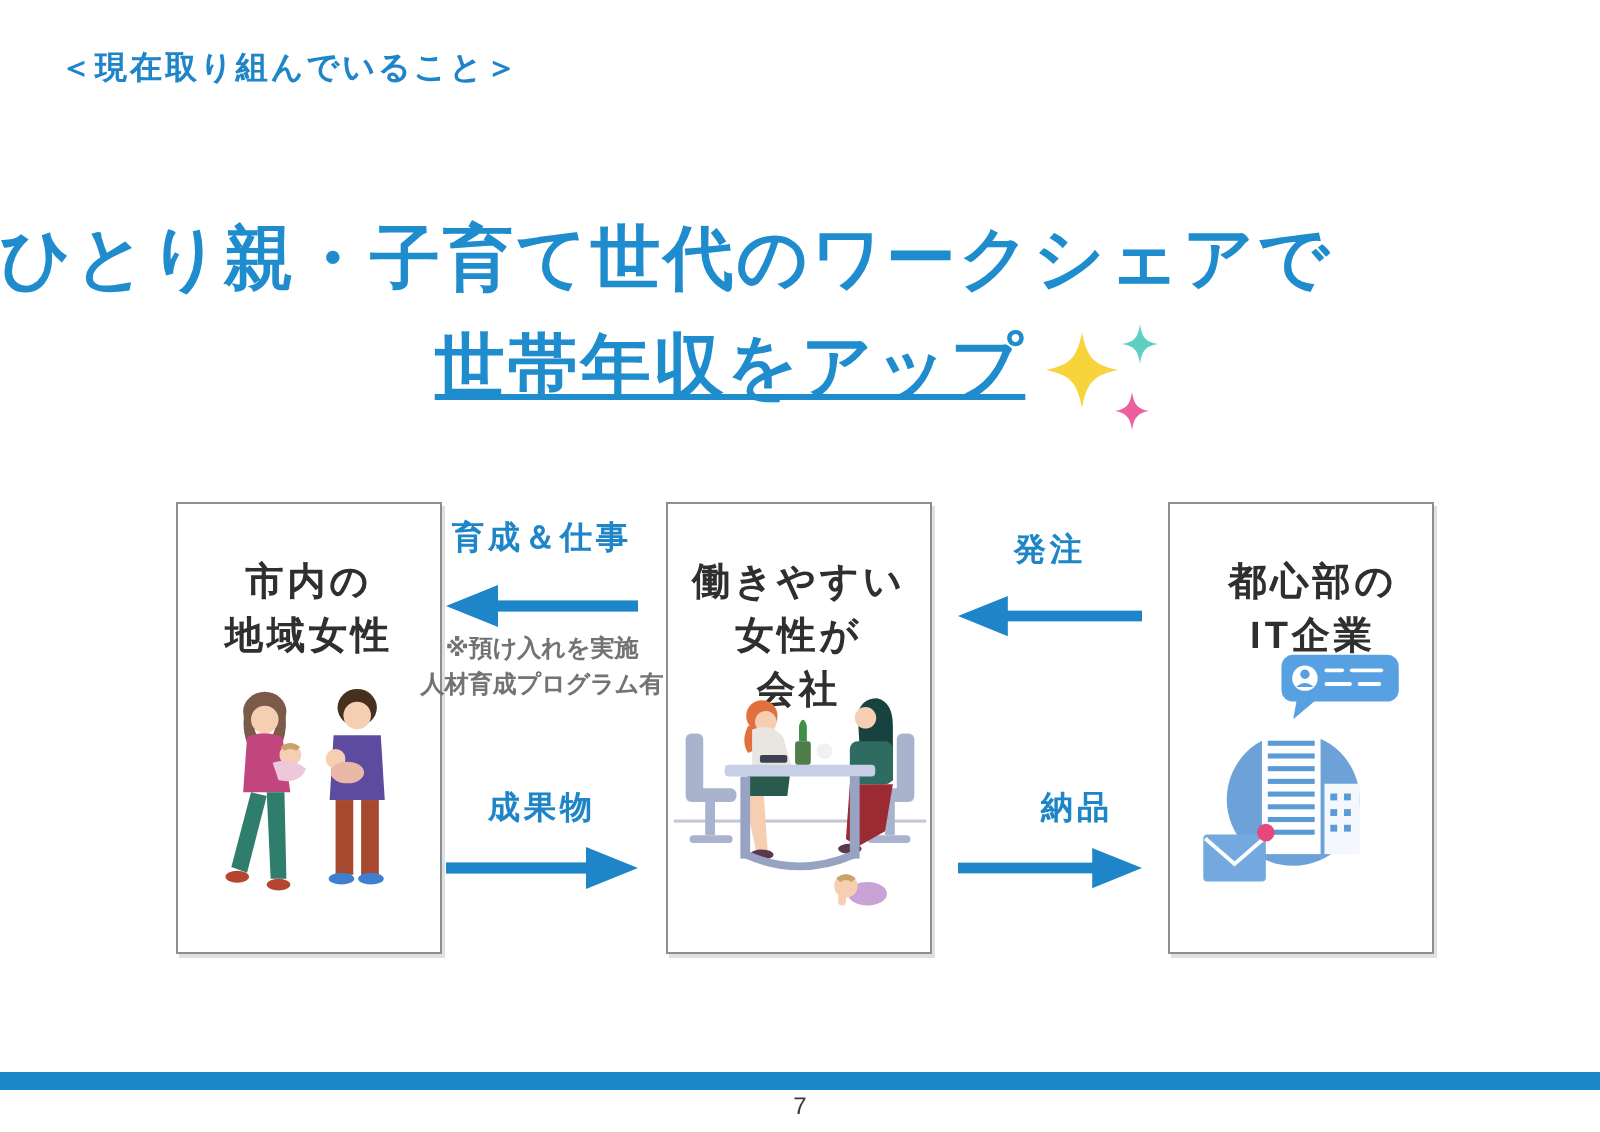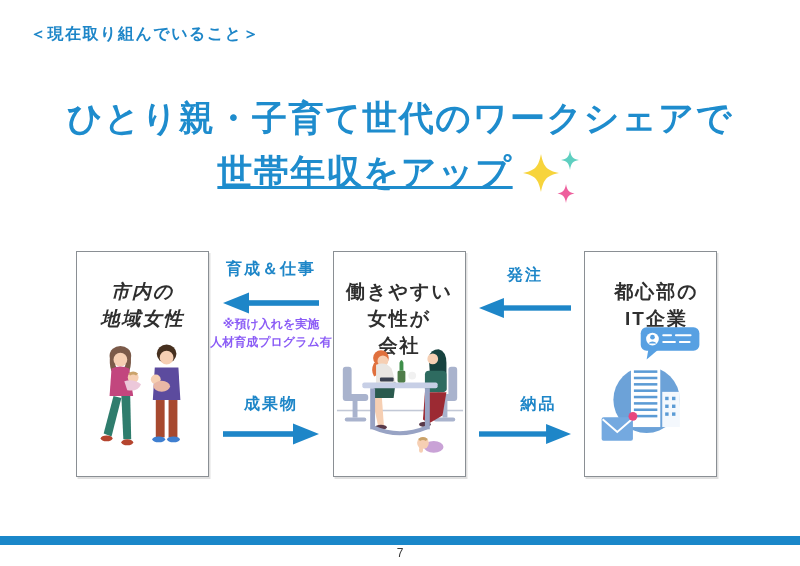--- a/index.html
+++ b/index.html
@@ -9,49 +9,49 @@
     --text-dark:#2f2f2f;
   }
   *{margin:0;padding:0;box-sizing:border-box;}
   html,body{width:800px;height:566px;background:#fff;overflow:hidden;
     font-family:"Liberation Sans","DejaVu Sans",sans-serif;}
   .page{position:relative;width:768px;height:566px;background:#fff;}
 
   .header{position:absolute;left:30px;top:24px;font-size:16px;font-weight:bold;
     color:var(--accent-blue);letter-spacing:1.5px;}
 
-  .title-block{position:absolute;left:0;top:100px;width:800px;text-align:center;
+  .title-block{position:absolute;left:0;top:112px;width:800px;text-align:left;
     color:#1e8ccd;font-weight:bold;font-size:35px;letter-spacing:1.5px;line-height:1.0;}
   .title-line1{margin-bottom:19px;}
   .title-line2-wrap{display:flex;justify-content:center;align-items:flex-start;text-decoration:underline;}
   .sparkles{margin-left:6px;transform:translateY(-4px);}
 
   .diagram{position:absolute;left:76px;top:251px;width:641px;height:226px;}
   .dbox{position:absolute;top:0;width:133px;height:226px;background:#fff;
     border:1.5px solid var(--box-border);box-shadow:1.5px 2px 0 rgba(0,0,0,0.12);}
   .dbox .box-label{margin-top:27px;text-align:center;font-size:19px;font-weight:600;
     color:var(--text-dark);letter-spacing:2px;line-height:1.42;}
-  .box1{left:0;font-style:italic;}
+  .box1{left:12px;}
   .box2{left:257px;}
   .box3{left:508px;padding-left:12px;}
   .illus{position:absolute;left:50%;transform:translateX(-50%);}
   .illus1{top:90px;}
   .illus2{top:88px;}
   .illus3{top:68px;}
 
   .flow{position:absolute;top:0;height:226px;}
   .flowA{left:133px;width:124px;}
   .flowB{left:390px;width:118px;font-family:Liberation Mono, monospace;}
   .flow-label{position:absolute;width:100%;text-align:center;font-size:16px;
     font-weight:bold;color:var(--accent-blue);letter-spacing:2px;}
   .flow-arrow{position:absolute;left:50%;transform:translateX(-50%);}
   .fa-l1{top:8px;}
   .fa-a1{top:41px;}
   .fa-note{position:absolute;top:64px;width:100%;text-align:center;font-size:12px;
-    font-weight:600;color:#8b5cf6;line-height:1.5;letter-spacing:0;}
+    font-weight:600;color:#737373;line-height:1.5;letter-spacing:0;}
   .fa-l2{top:143px;}
   .fa-a2{top:172px;}
   .fb-l1{top:14px;}
   .fb-a1{top:46px;}
   .fb-l2{top:143px;padding-left:27px;}
   .fb-a2{top:172px;}
 
   .footer-bar{position:absolute;left:0;top:536px;width:800px;height:9px;
     background:var(--footer-bar);}
   .page-number{position:absolute;left:0;top:546px;width:800px;text-align:center;

